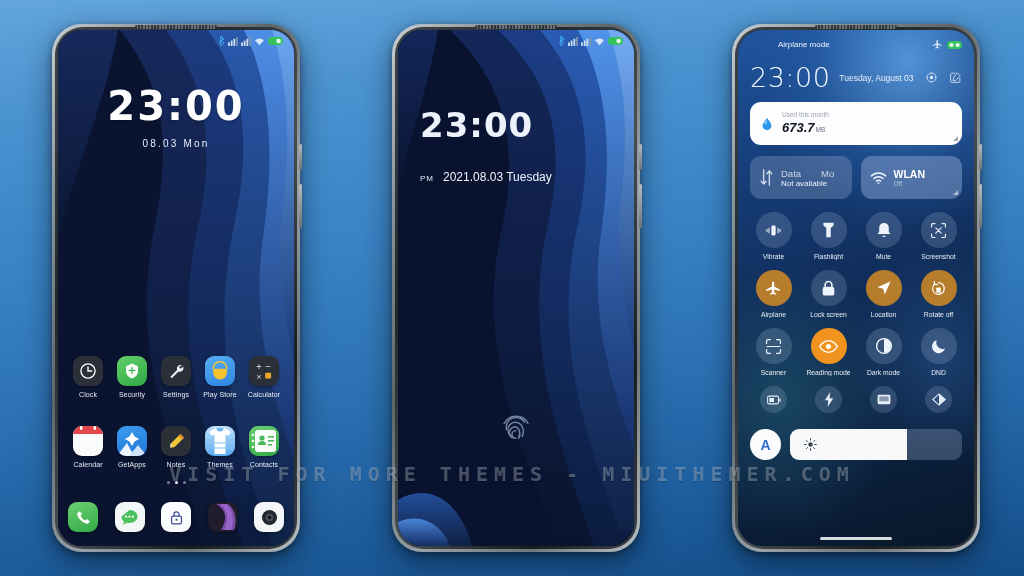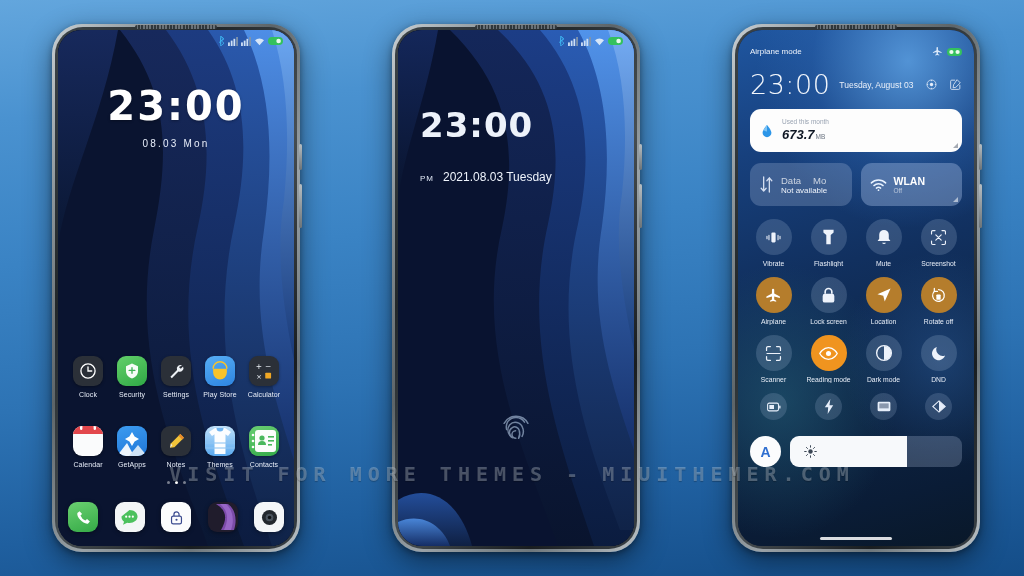--- a/index.html
+++ b/index.html
@@ -83,21 +83,21 @@
   .p2clock { position:absolute; top:78px; left:22px; z-index:8; }
   .p2time { font-size:34px; font-weight:bold; color:#edf2fa; letter-spacing:1px;
             line-height:1; font-family:"DejaVu Sans", sans-serif; }
   .p2meta { display:flex; align-items:baseline; gap:9px; margin-top:28px; }
   .p2ampm { font-size:8px; color:#dfe7f4; letter-spacing:1px; }
   .p2date { font-size:12px; color:#eef3fb; }
   .fingerprint { position:absolute; left:50%; transform:translateX(-50%); bottom:98px; z-index:8; opacity:.58; }
 
   
   .cc { position:absolute; inset:0; z-index:8; padding:0 12px; }
-  .cc-top { display:flex; align-items:center; justify-content:space-between; padding-top:16px; }
+  .cc-top { display:flex; align-items:center; justify-content:space-between; padding-top:9px;margin-left:28px; }
   .cc-airplane { font-size:8px; color:#eef3fb; }
   .cc-topicons { display:flex; align-items:center; gap:4px; }
 
   .cc-clockrow { display:flex; align-items:center; margin-top:14px; }
   .cc-time { font-size:27px; color:#f2f6fc; font-weight:300; letter-spacing:.5px;
              line-height:1; font-family:"DejaVu Sans", sans-serif; }
   .cc-date { font-size:8.5px; color:#e9eff9; margin-left:9px; }
   .cc-acts { margin-left:auto; display:flex; gap:11px; align-items:center; }
 
   .cc-bigrow { display:flex; gap:9px; margin-top:11px; }
@@ -109,21 +109,21 @@
   .cc-big .txt { min-width:0; }
   .cc-big .t1 { font-size:6.5px; color:#9aa4b3; white-space:nowrap; }
   .cc-big .t1w { font-size:6.5px; color:rgba(255,255,255,.62); white-space:nowrap; }
   .cc-big .t2 { font-size:13px; color:#0f1724; font-weight:bold;font-style:italic; }
   .cc-big .t2u { font-size:6.5px; color:#6a7380; font-weight:normal; margin-left:1px; }
   .cc-big .t2w { font-size:10.5px; color:#fff; font-weight:bold; white-space:nowrap; }
   .cc-big .t3w { font-size:6.5px; color:rgba(255,255,255,.6); }
   .corner { position:absolute; right:4px; bottom:4px; width:0; height:0;
             border-left:5px solid transparent; border-bottom:5px solid rgba(255,255,255,.55); }
   .corner.dark { border-bottom-color:rgba(60,70,90,.45); }
-  .datarow { display:flex; gap:12px; }
+  .datarow { display:flex; gap:20px; }
   .datarow span { font-size:9.5px; color:rgba(255,255,255,.72); }
 
   .cc-toggles { margin-top:13px; }
   .tgrow { display:flex; justify-content:space-between; margin-bottom:10px; }
   .tg { width:47px; text-align:center; }
   .tgc { width:36px; height:36px; border-radius:50%; margin:0 auto 5px;
          display:flex; align-items:center; justify-content:center;
          background:rgba(170,190,220,.22); }
   .tgc.on  { background:#b57d2c; }
   .tgc.orange { background:#f0941f; }

